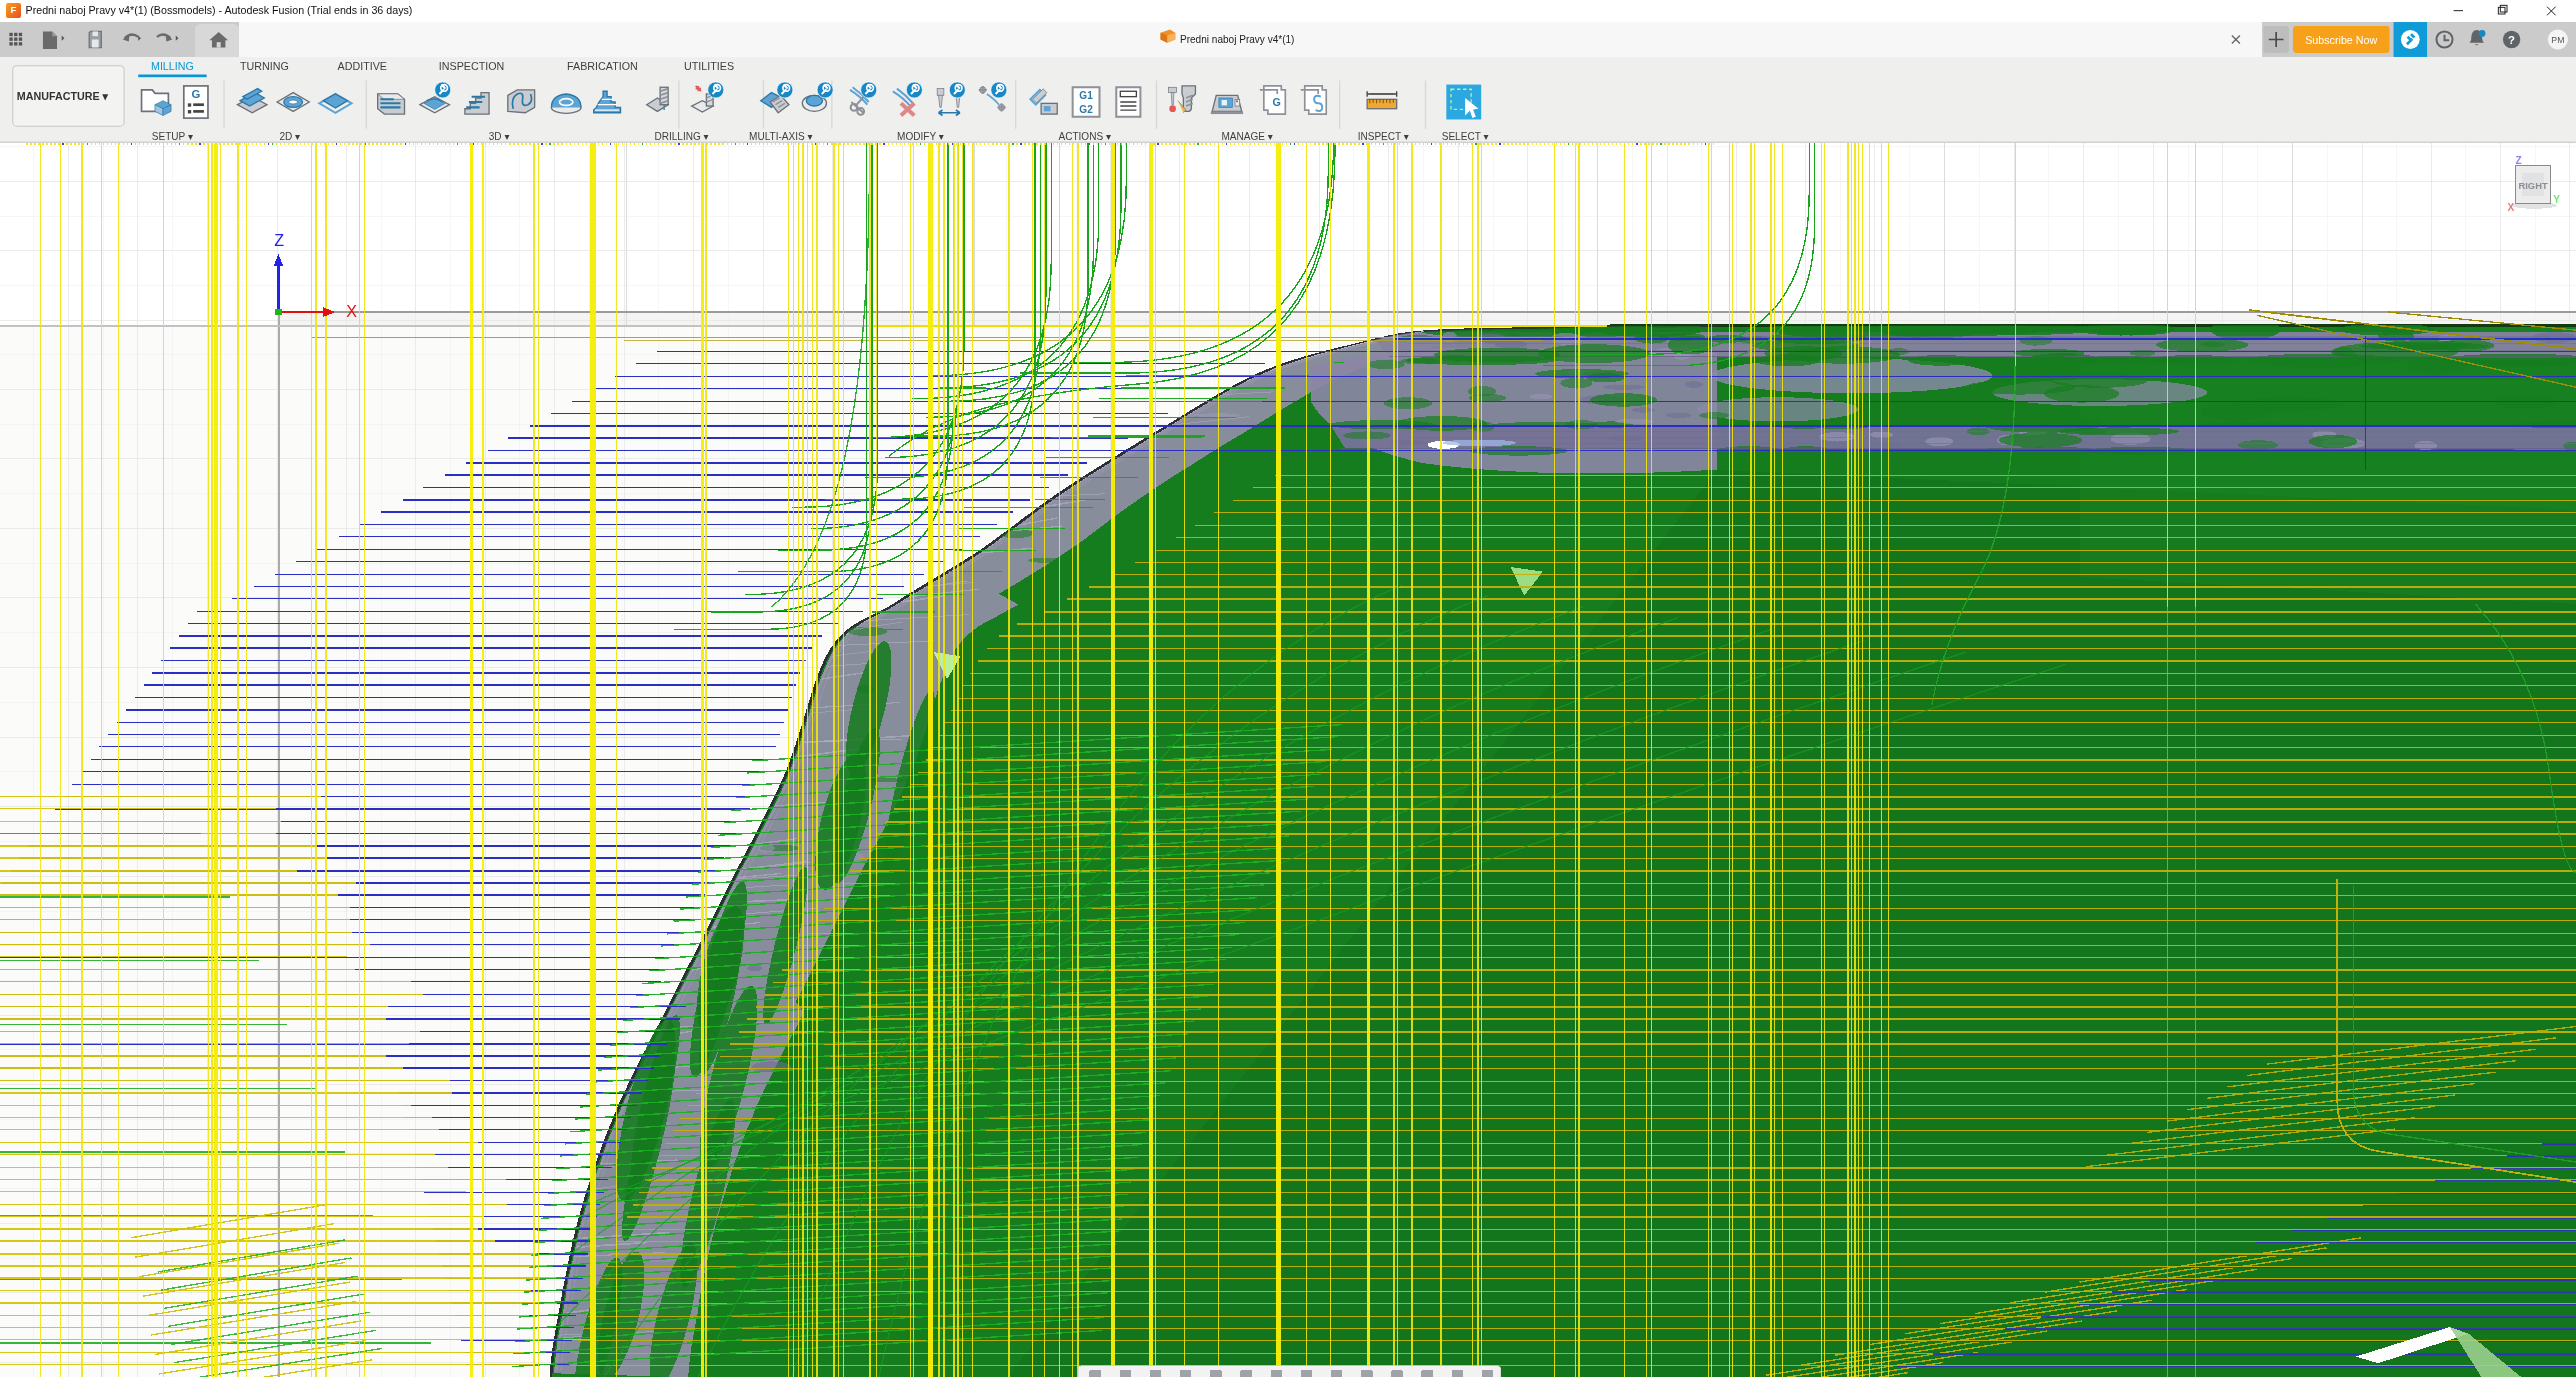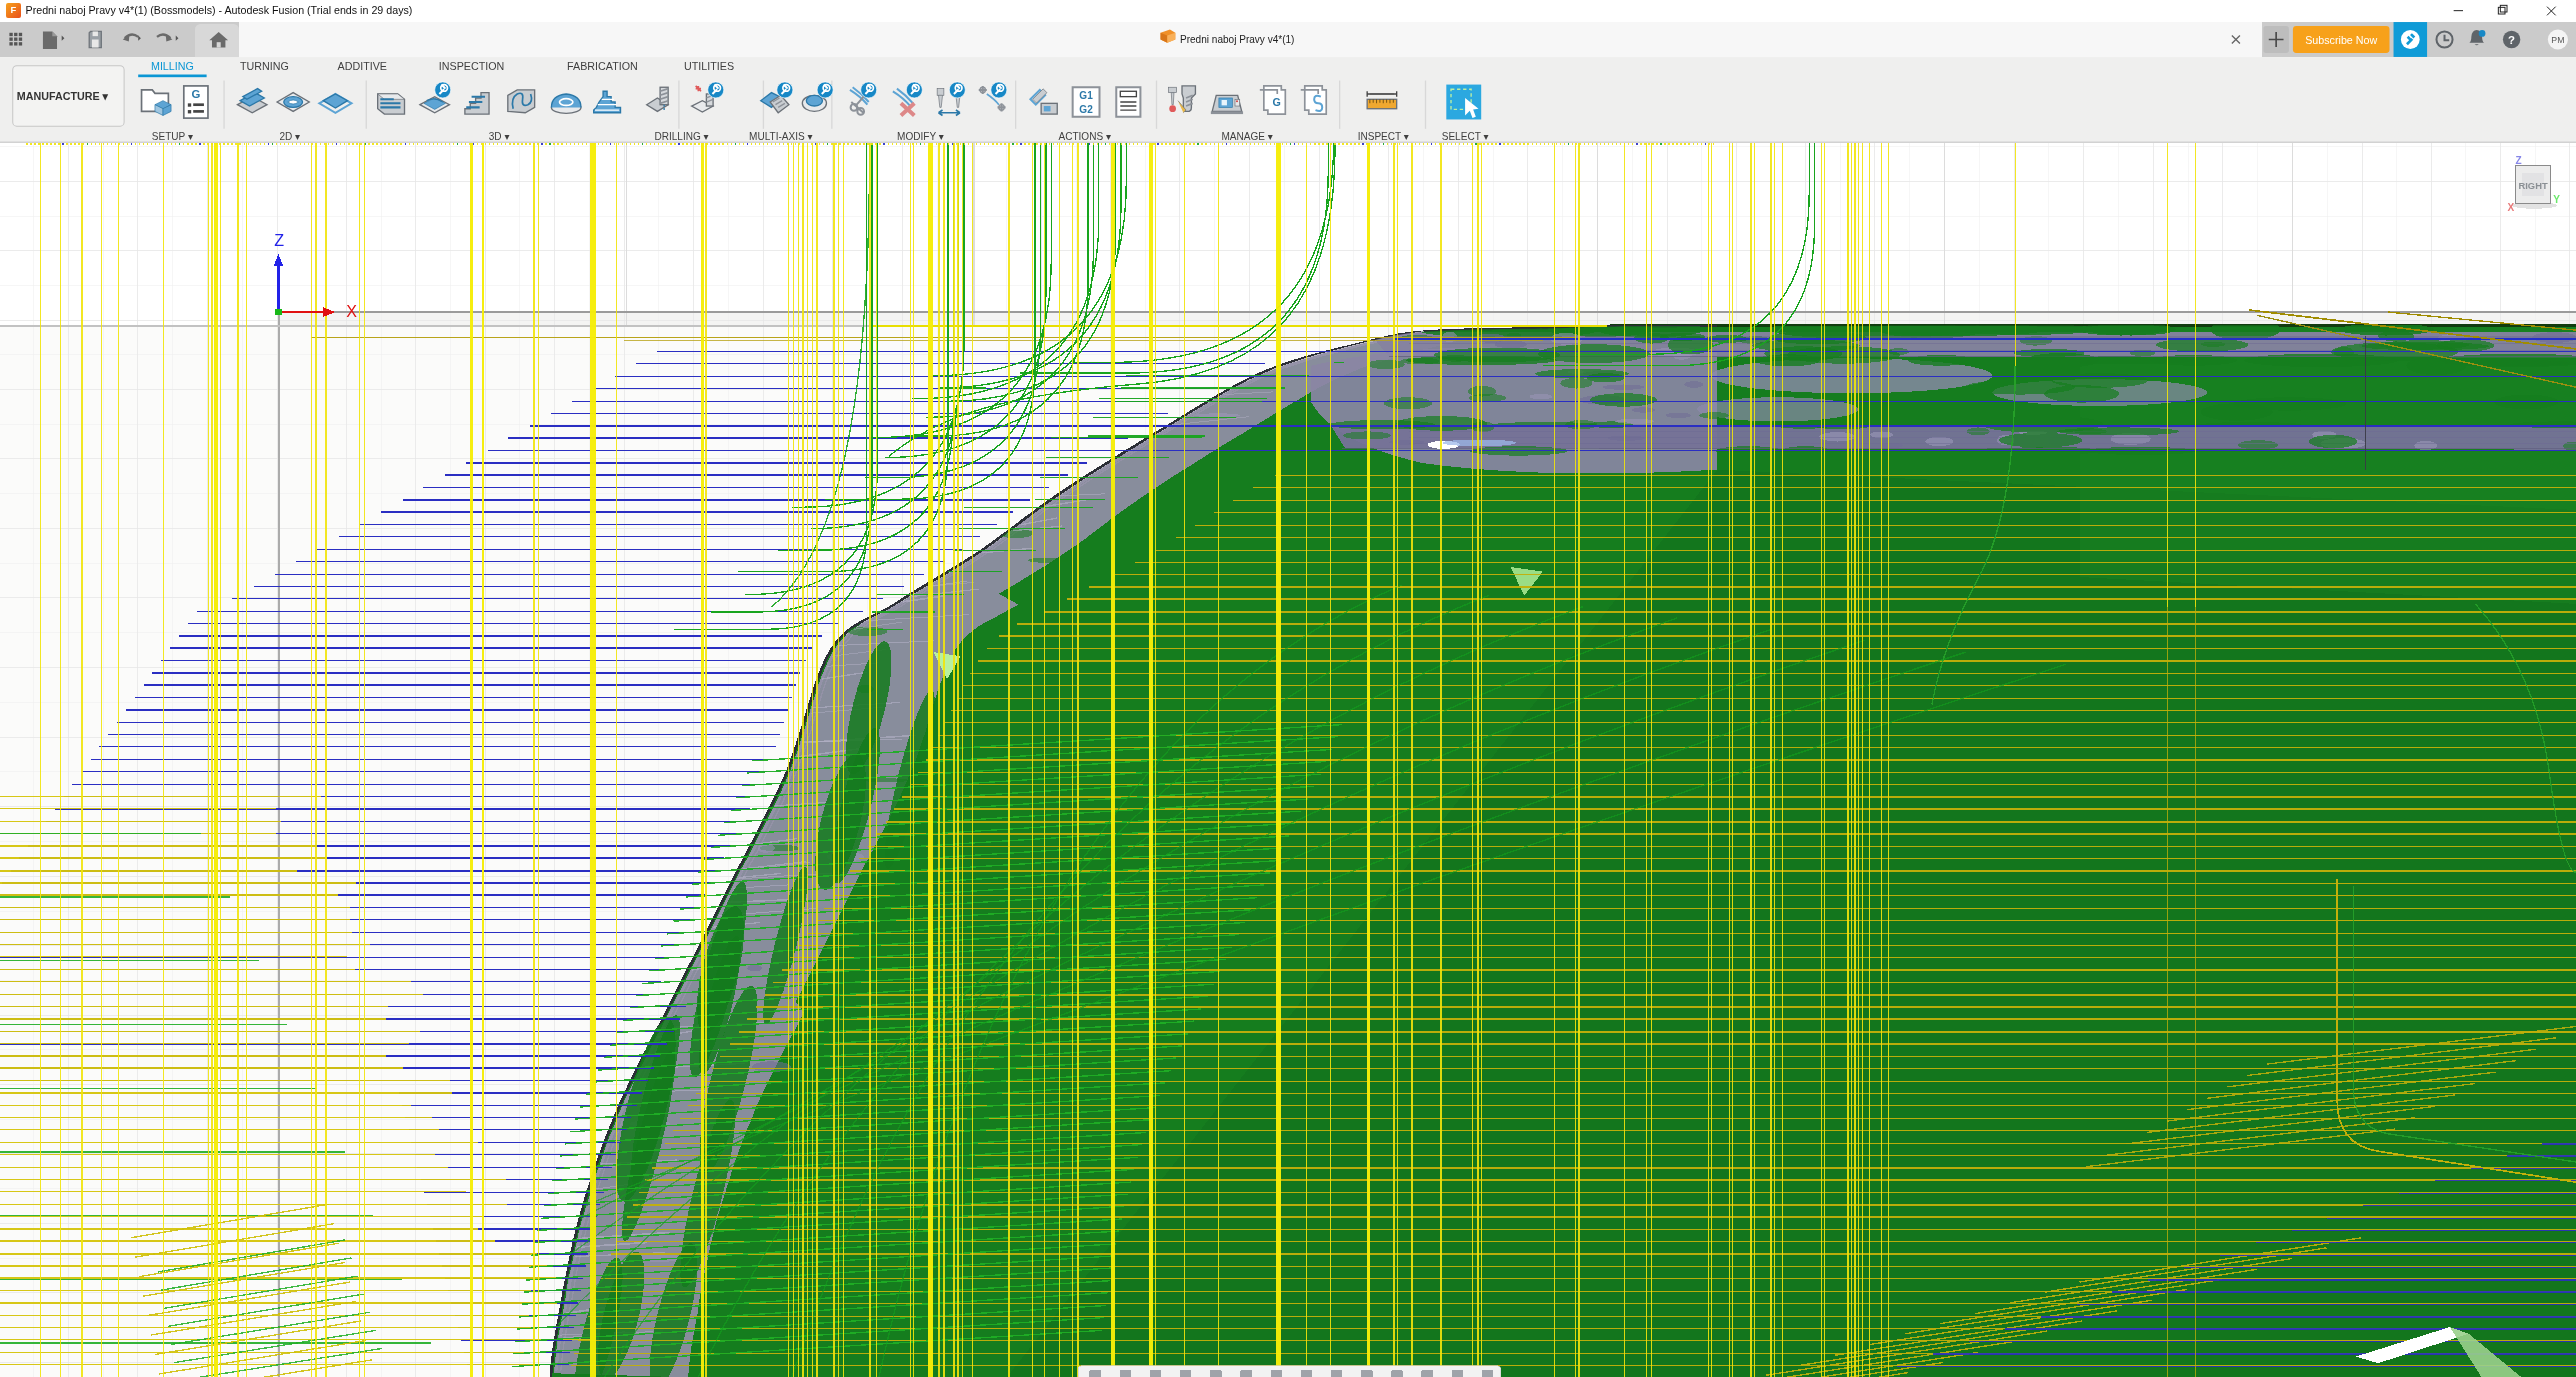--- a/index.html
+++ b/index.html
@@ -4,21 +4,21 @@
 body{width:2576px;height:1378px;font-family:"Liberation Sans",sans-serif;overflow:hidden;position:relative;background:#fff}
 .titlebar{position:absolute;left:0;top:0;width:2576px;height:22px;background:#ffffff}
 .title-text{position:absolute;left:25.5px;top:4px;font-size:10.7px;color:#111}
 .logo{position:absolute;left:6px;top:3.4px;width:14.8px;height:14.8px;border-radius:2px;background:linear-gradient(135deg,#f6a21d,#e94e1b);color:#fff;font-weight:bold;font-size:9.4px;text-align:center;line-height:14px}
 .row2{position:absolute;left:0;top:22px;width:2576px;height:35px;background:#cbcbcb}
 .doctab{position:absolute;left:239px;top:22px;width:2023px;height:35px;background:#f7f7f7}
 .hometab{position:absolute;left:195px;top:23.5px;width:44px;height:34px;background:#d8d8d8;border-radius:5.4px 5.4px 0 0}
 </style></head><body>
 <div class="titlebar">
  <div class="logo">F</div>
- <div class="title-text">Predni naboj Pravy v4*(1) (Bossmodels) - Autodesk Fusion (Trial ends in 29 days)</div>
+ <div class="title-text">Predni naboj Pravy v4*(1) (Bossmodels) - Autodesk Fusion (Trial ends in 36 days)</div>
  <svg width="134" height="22" style="position:absolute;right:0;top:0" viewBox="0 0 200 33">
   <line x1="17" y1="16" x2="31" y2="16" stroke="#222" stroke-width="1.5"></line>
   <rect x="84" y="11" width="10" height="10" fill="none" stroke="#222" stroke-width="1.5"></rect>
   <rect x="87" y="8" width="10" height="10" fill="none" stroke="#222" stroke-width="1.5"></rect>
   <path d="M 157,10 L 170,23 M 170,10 L 157,23" stroke="#222" stroke-width="1.5"></path>
  </svg>
 </div>
 <div class="row2"></div>
 <div class="hometab"></div>
 <div class="doctab"></div>

